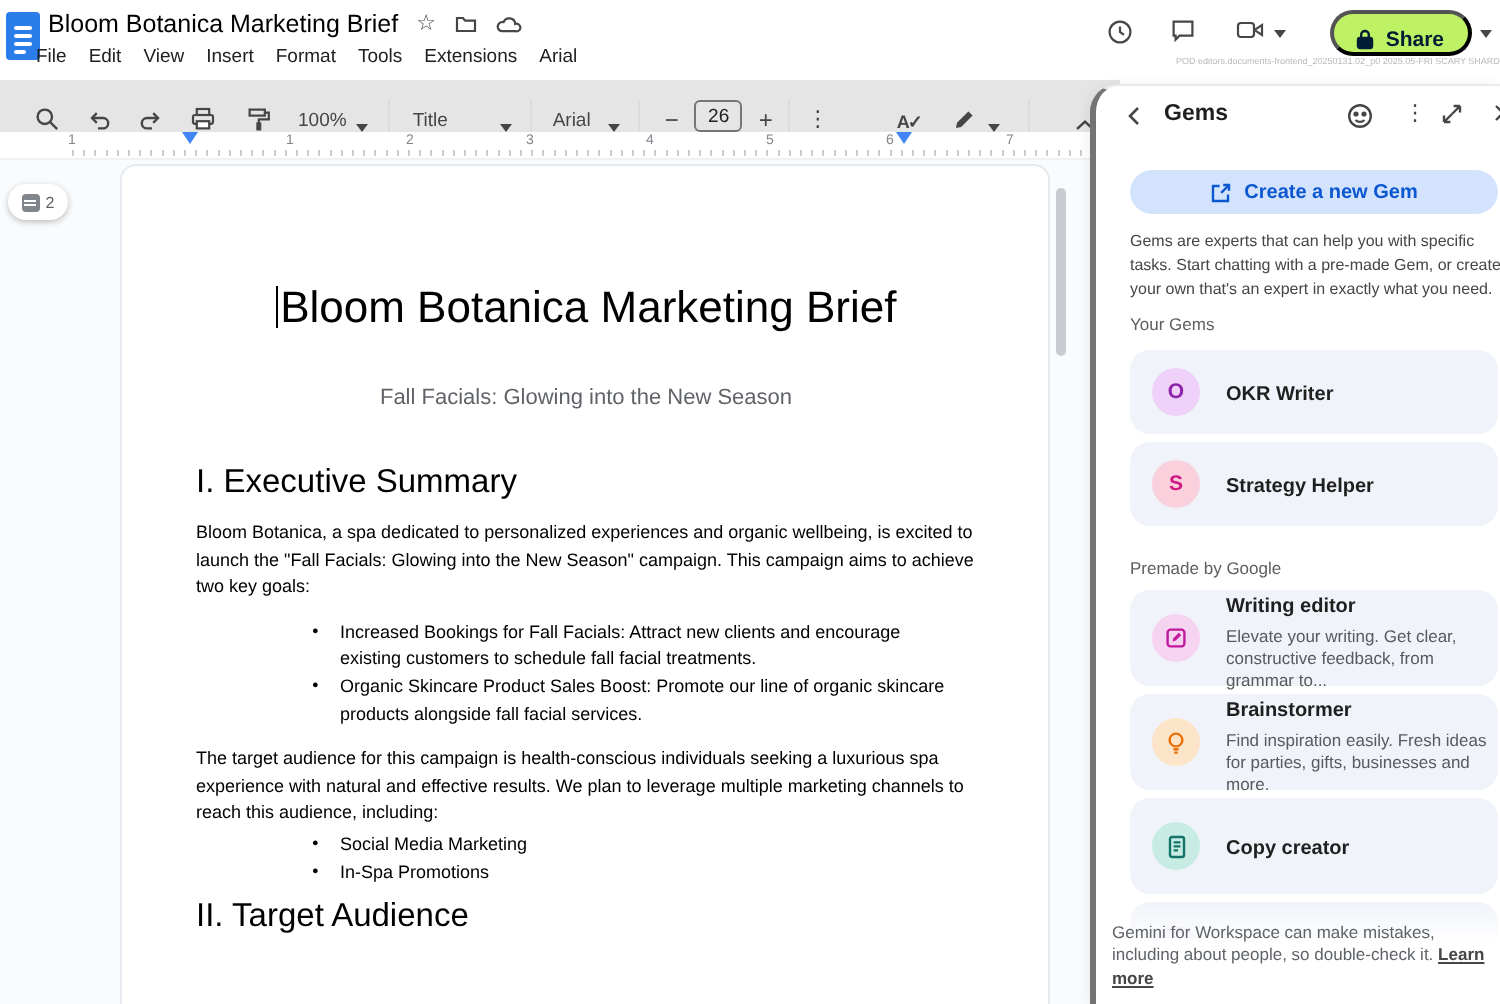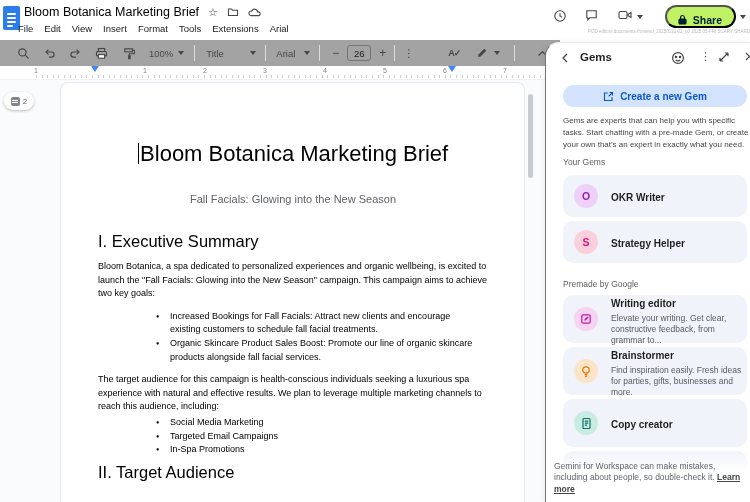--- a/index.html
+++ b/index.html
@@ -21,21 +21,21 @@
 
   .header-right { position:absolute; right:0; top:0; width:215px; height:40px; }
   .hr-ic { position:absolute; top:9px; color:#444746; }
   .share-pill { position:absolute; right:14px; top:5px; height:23px; padding:0 12px 0 10px; border-radius:12px;
                 display:flex; align-items:center; gap:5px; font-size:10.5px; font-weight:bold; color:#001d35; }
   .share-dd { position:absolute; right:4px; top:15px; }
   .debug-text { position:absolute; right:0px; top:29px; width:216px; font-size:6px; transform:scale(.75); transform-origin:right top;
                 color:#b6b9bd; white-space:nowrap; overflow:hidden; text-align:right; }
 
   
-  .toolbar { position:absolute; left:0; top:40px; width:560px; height:26px; background:#a3a3a3; display:flex; align-items:center; color:#444746; }
+  .toolbar { position:absolute; left:0; top:40px; width:560px; height:26px; background:#e5e5e5; display:flex; align-items:flex-end; color:#444746; }
   .tb-ic { display:inline-flex; justify-content:center; }
   .tb-sep { width:1px; height:16px; background:#dadce0; margin:0 6px; }
   .tb-label { font-size:9.5px; color:#444746; }
   .dd { width:0; height:0; border-left:3px solid transparent; border-right:3px solid transparent; border-top:4px solid #444746; display:inline-block; }
   .font-size-box { width:24px; height:16px; border:1px solid #747775; border-radius:3px; font-size:9.5px;
                    display:flex; align-items:center; justify-content:center; color:#202124; }
   .pm { font-size:12px; color:#444746; line-height:1; }
   .spell { font-size:9px; font-weight:bold; letter-spacing:-1px; }
   .more-v { font-size:11px; }
 
@@ -65,21 +65,21 @@
   .doc-p { margin-top:9px; font-size:9px; line-height:13.6px; color:#000; }
   .doc-ul { margin-top:9px; list-style:none; }
   .doc-ul li { position:relative; margin-left:72px; margin-right:8px; font-size:9px; line-height:13.6px; color:#000; }
   .doc-ul li::before { content:"●"; position:absolute; left:-14px; top:0; font-size:5.5px; line-height:13.6px; }
   .doc-ul.tight { margin-top:2px; }
   .doc-h2 { margin-top:6px; font-size:16.5px; font-weight:400; color:#000; }
   .doc-scrollbar { position:absolute; left:528px; top:14px; width:5px; height:84px; background:#c8cbd0; border-radius:3px; }
 
   
   .gems-panel { position:absolute; left:545px; top:42px; width:206px; height:460px; background:#fff;
-                border-left:1px solid #737373; border-top:1px solid #e8eaed; border-radius:14px 0 0 0;
+                border-left:3px solid #737373; border-top:1px solid #e8eaed; border-radius:14px 0 0 0;
                 box-shadow:-2px 0 6px rgba(0,0,0,.05); overflow:hidden; }
   .gp-header { position:absolute; left:0; top:0; width:100%; height:34px; }
   .gp-back { position:absolute; left:14px; top:9px; color:#444746; }
   .gp-title { position:absolute; left:34px; top:8px; font-size:11.5px; font-weight:bold; color:#1f1f1f; }
   .gp-hic { position:absolute; top:8px; color:#444746; }
   .create-btn { position:absolute; left:17px; top:42px; width:184px; height:22px; border-radius:12px;
                 display:flex; align-items:center; justify-content:center; gap:6px;
                 font-size:10px; font-weight:bold; border:none; cursor:pointer; }
   .gp-intro { position:absolute; left:17px; top:72px; width:190px; font-size:8px; line-height:12px; color:#444746; }
   .gp-label { position:absolute; left:17px; font-size:8.5px; color:#5e5e5e; }
@@ -252,21 +252,20 @@
       <div class="doc-subtitle">Fall Facials: Glowing into the New Season</div>
       <div class="doc-h1">I. Executive Summary</div>
       <div class="doc-p">Bloom Botanica, a spa dedicated to personalized experiences and organic wellbeing, is excited to launch the "Fall Facials: Glowing into the New Season" campaign. This campaign aims to achieve two key goals:</div>
       <ul class="doc-ul">
         <li>Increased Bookings for Fall Facials: Attract new clients and encourage existing customers to schedule fall facial treatments.</li>
         <li>Organic Skincare Product Sales Boost:  Promote our line of organic skincare products alongside fall facial services.</li>
       </ul>
       <div class="doc-p">The target audience for this campaign is health-conscious individuals seeking a luxurious spa experience with natural and effective results. We plan to leverage multiple marketing channels to reach this audience, including:</div>
       <ul class="doc-ul tight">
         <li>Social Media Marketing</li>
-        <li>Targeted Email Campaigns</li>
         <li>In-Spa Promotions</li>
       </ul>
       <div class="doc-h2">II. Target Audience</div>
 
     </div>
 
     <div class="doc-scrollbar"></div>
   </div>
 
   <div class="gems-panel">

